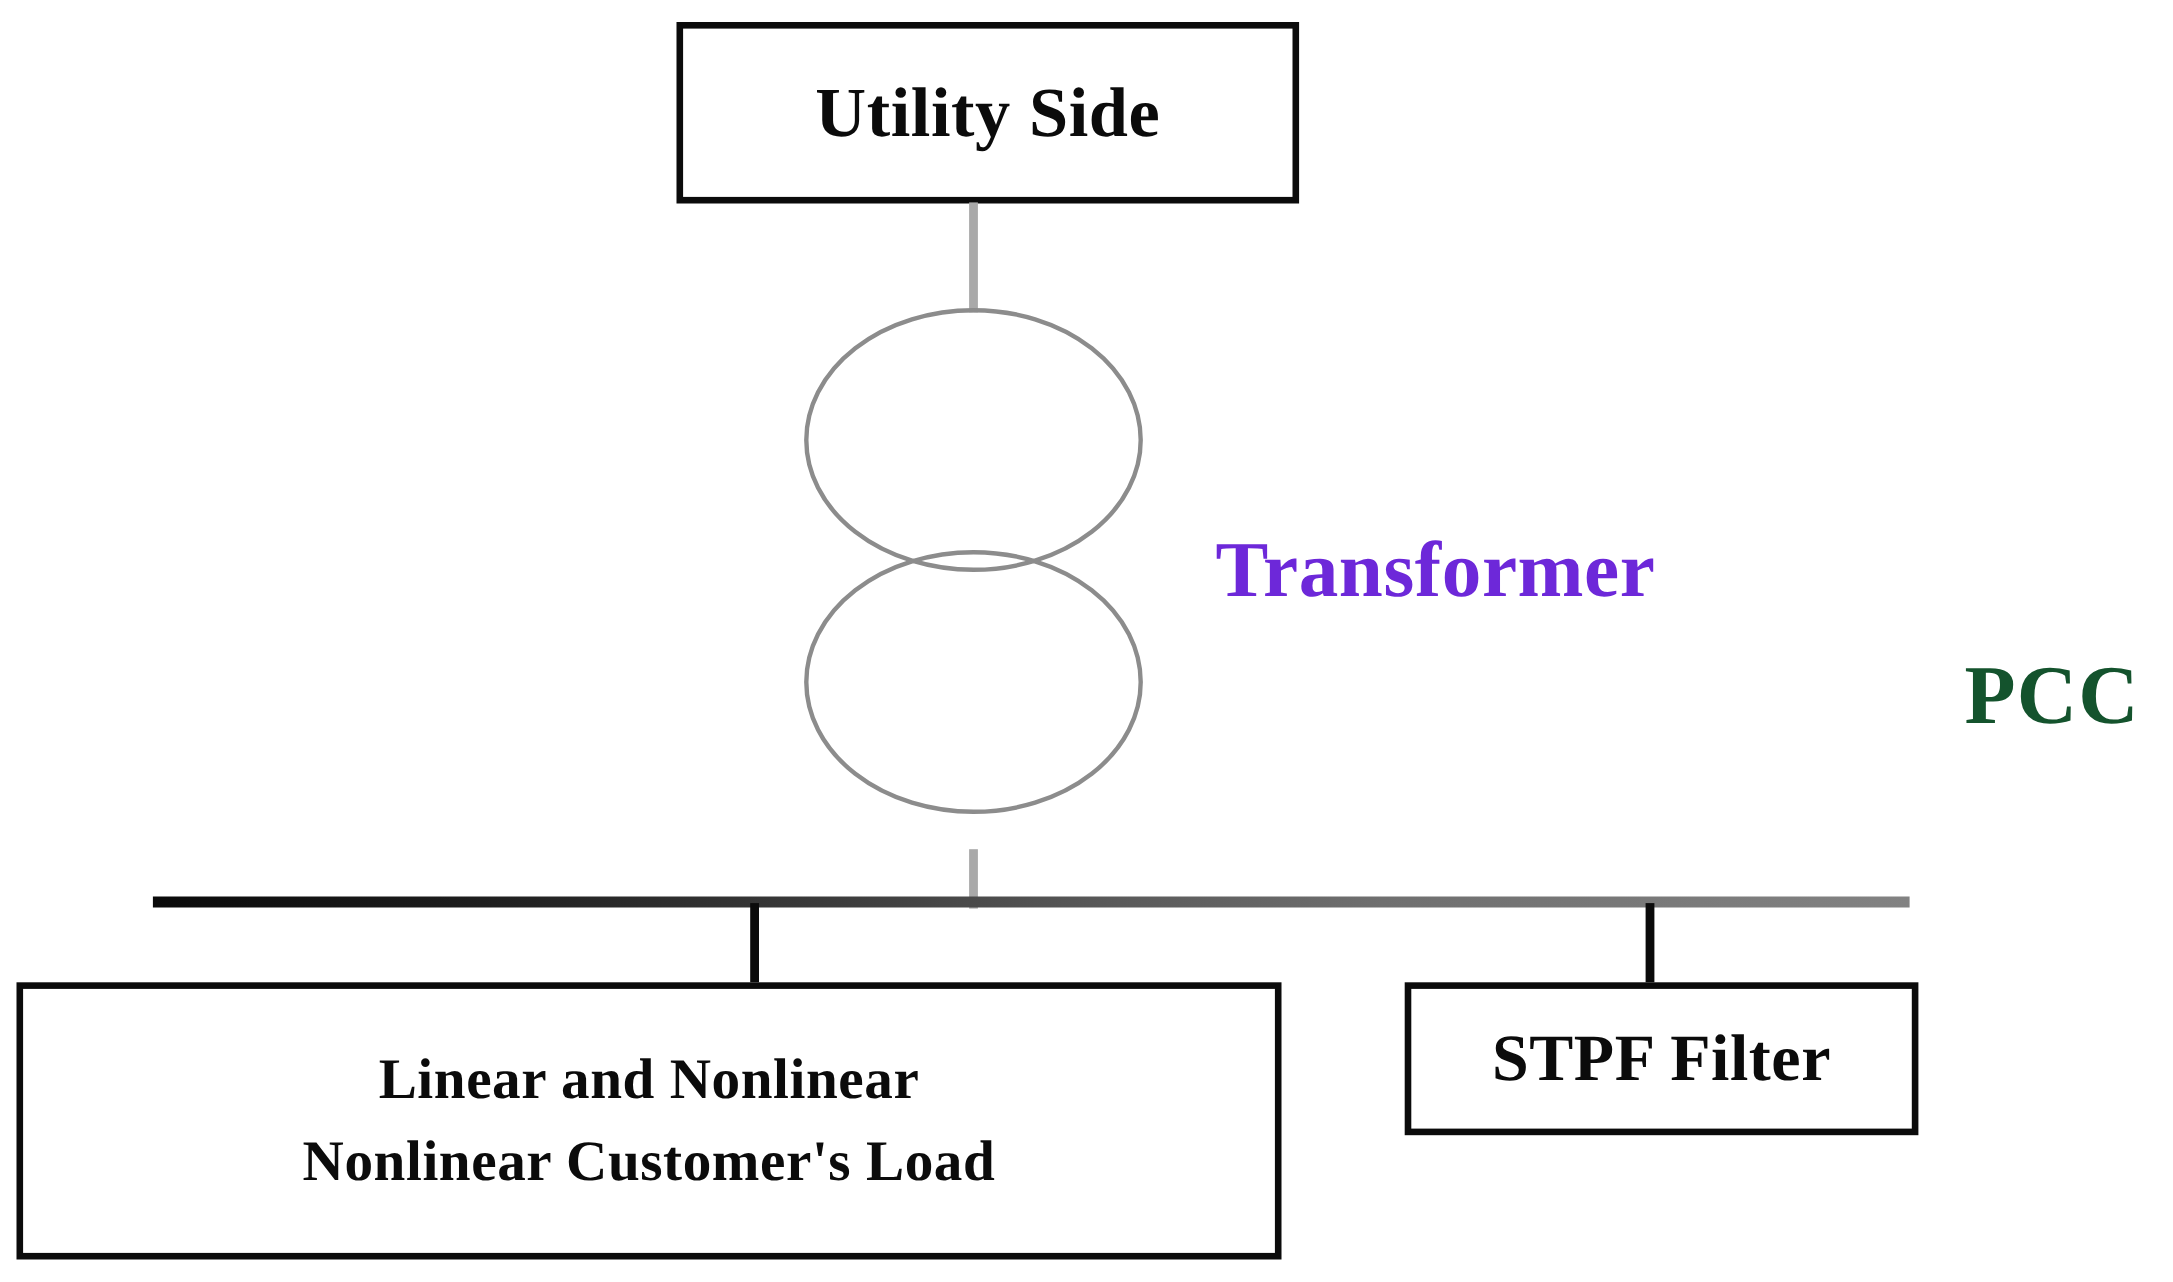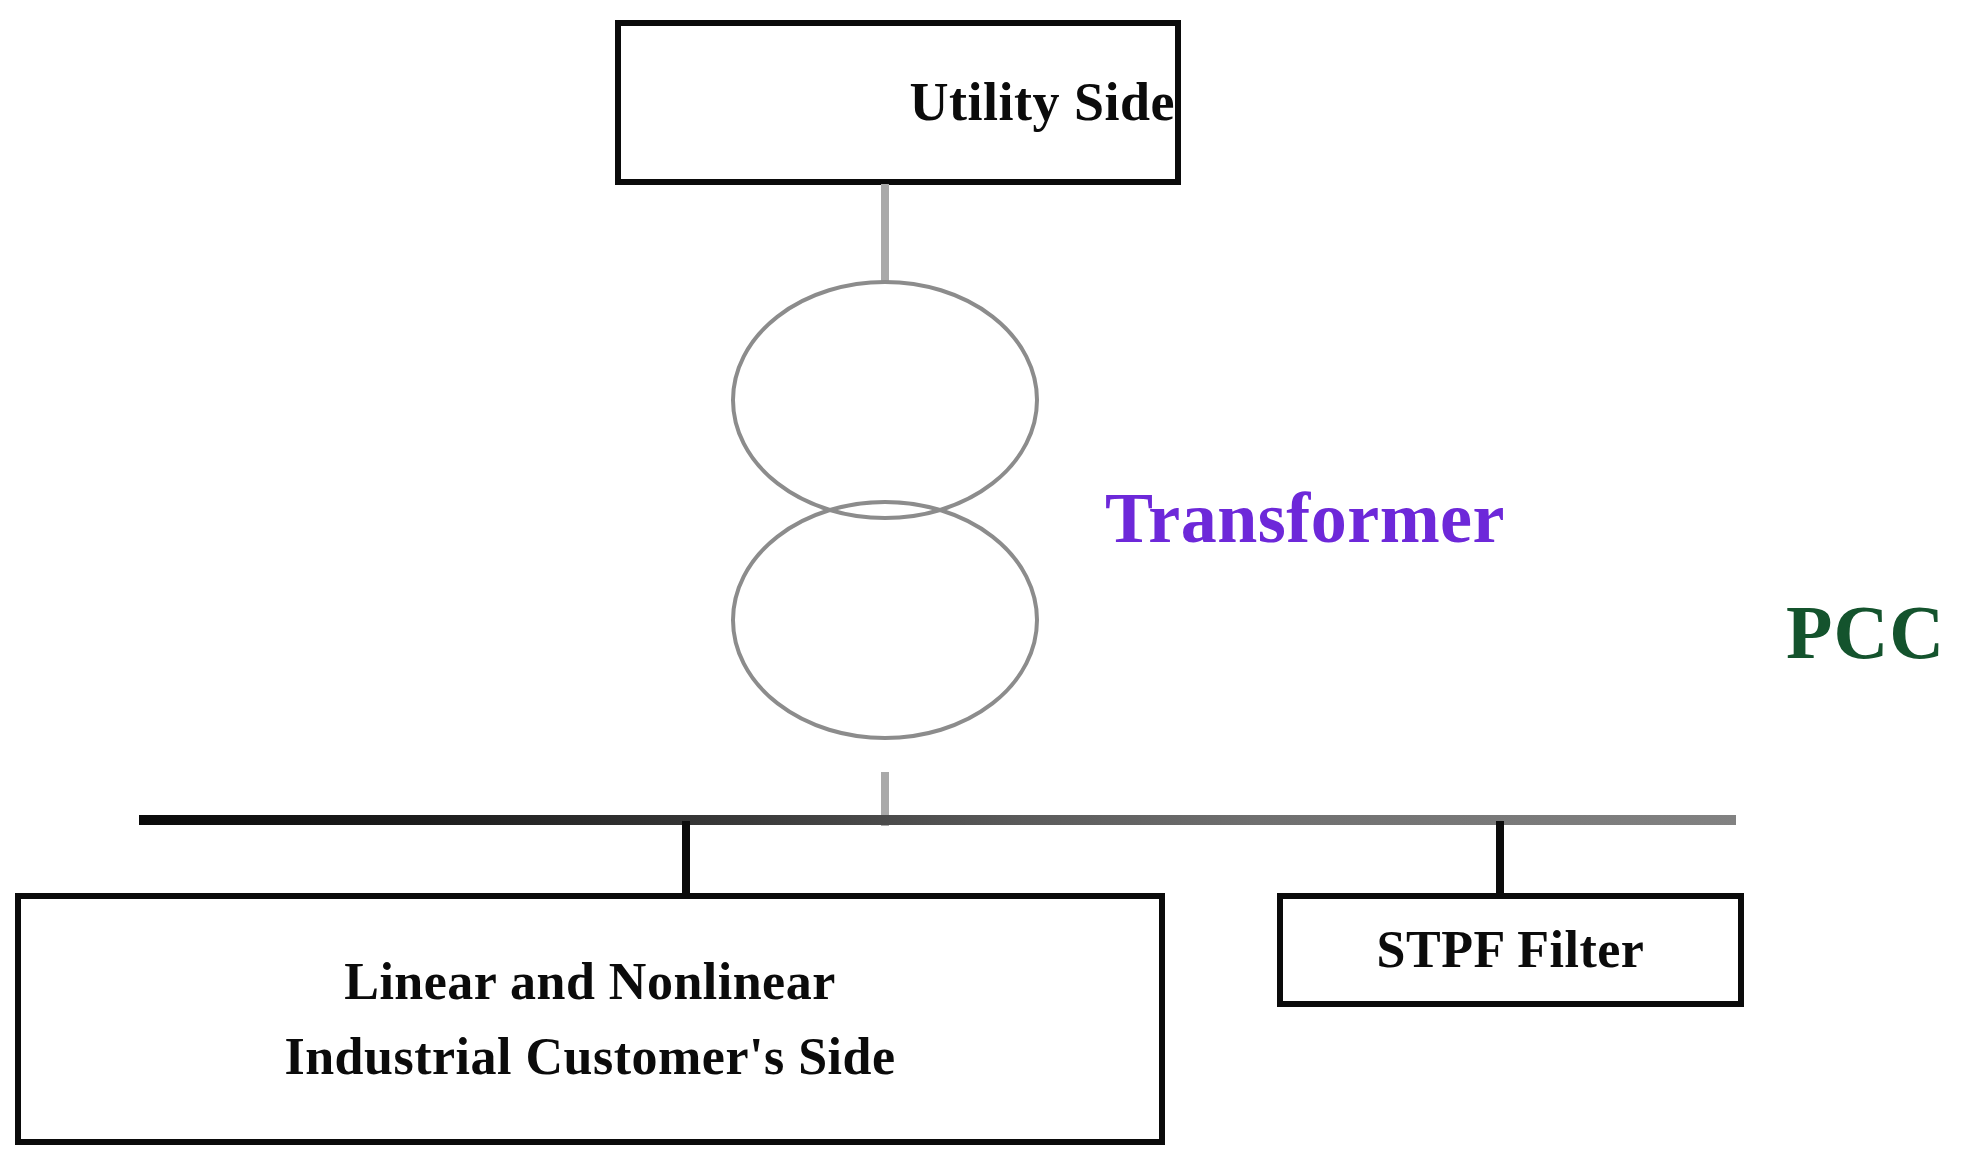--- a/index.html
+++ b/index.html
@@ -31,40 +31,39 @@
     font-weight: bold;
     line-height: 1.18;
     letter-spacing: 0.5px;
   }
 
   #utility-box {
     left: 615px;
     top: 20px;
     width: 566px;
     height: 165px;
-    font-size: 54px;
-    align-items: flex-end;
+    font-size: 64px;
   }
 
   #load-box {
     left: 15px;
     top: 893px;
     width: 1150px;
     height: 252px;
     font-size: 52px;
   }
   #load-box .line { display: block; white-space: nowrap; }
   #load-box .line-1 { margin-bottom: 14px; }
 
   #stpf-box {
     left: 1277px;
     top: 893px;
     width: 467px;
-    height: 114px;
-    font-size: 52px;
+    height: 139px;
+    font-size: 60px;
   }
 
   
   #transformer-symbol {
     position: absolute;
     left: 700px;
     top: 265px;
     width: 380px;
     height: 525px;
     pointer-events: none;
@@ -174,20 +173,20 @@
 
   <div id="pcc-bus-line"></div>
 
   <div id="pcc-label">PCC</div>
 
   <div id="lead-bus-load"></div>
   <div id="lead-bus-stpf"></div>
 
   <div id="load-box" class="node-box">
     <span class="line line-1">Linear and Nonlinear</span>
-    <span class="line line-2">Industrial Customer's Side</span>
+    <span class="line line-2">Nonlinear Customer's Load</span>
   </div>
 
   <div id="stpf-box" class="node-box">
     <span class="label">STPF Filter</span>
   </div>
 
 </div>
 
 </body></html>

